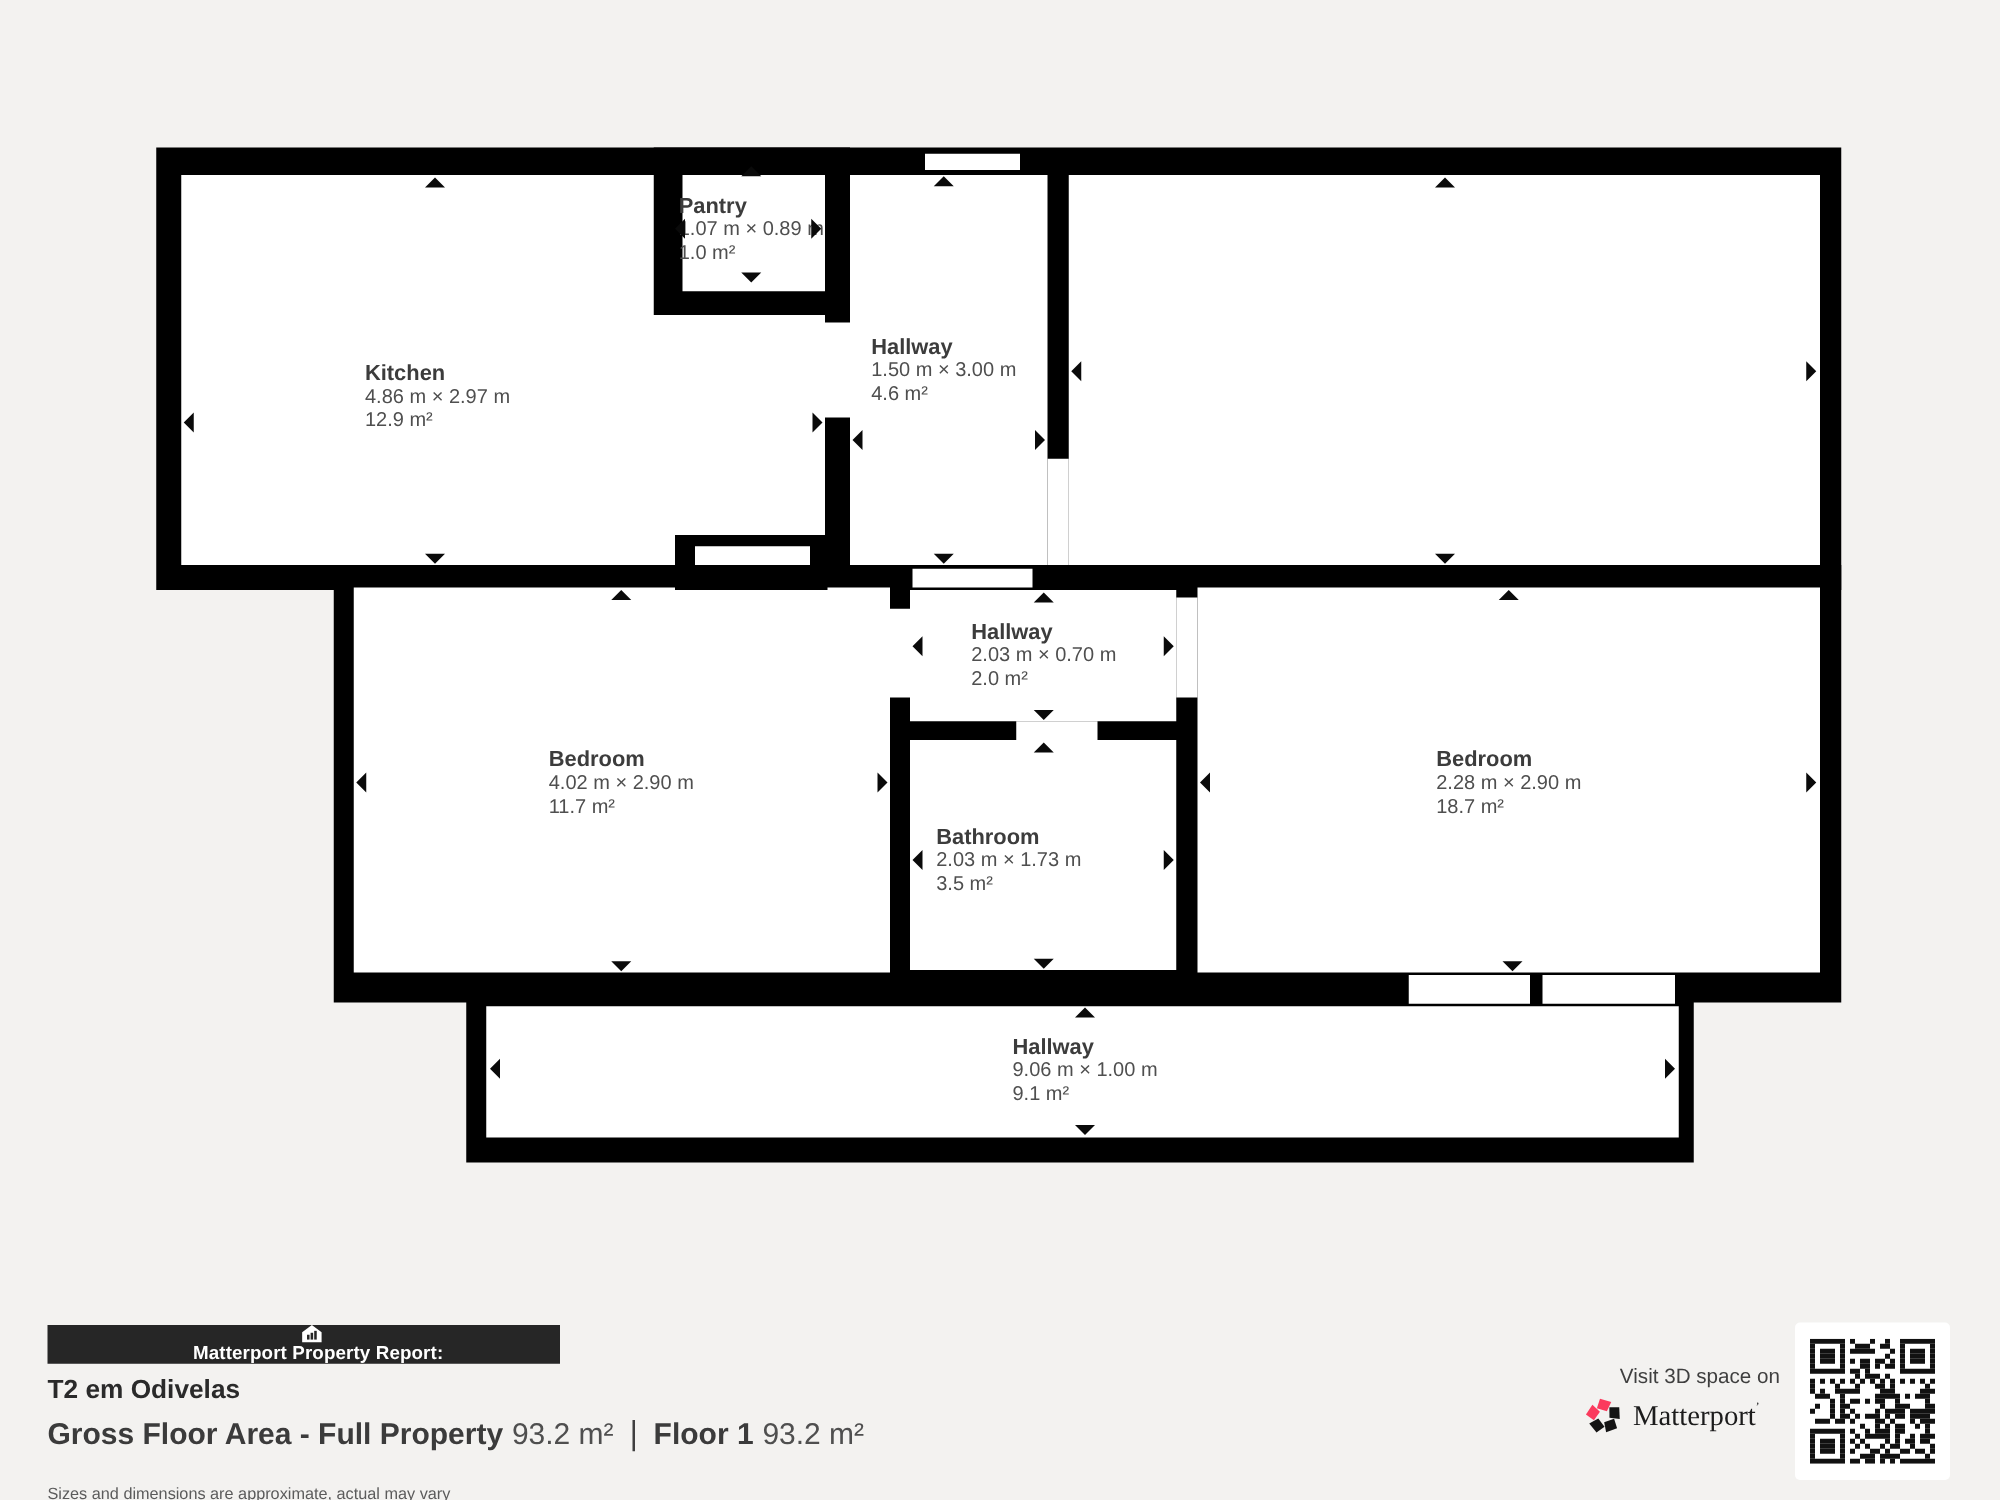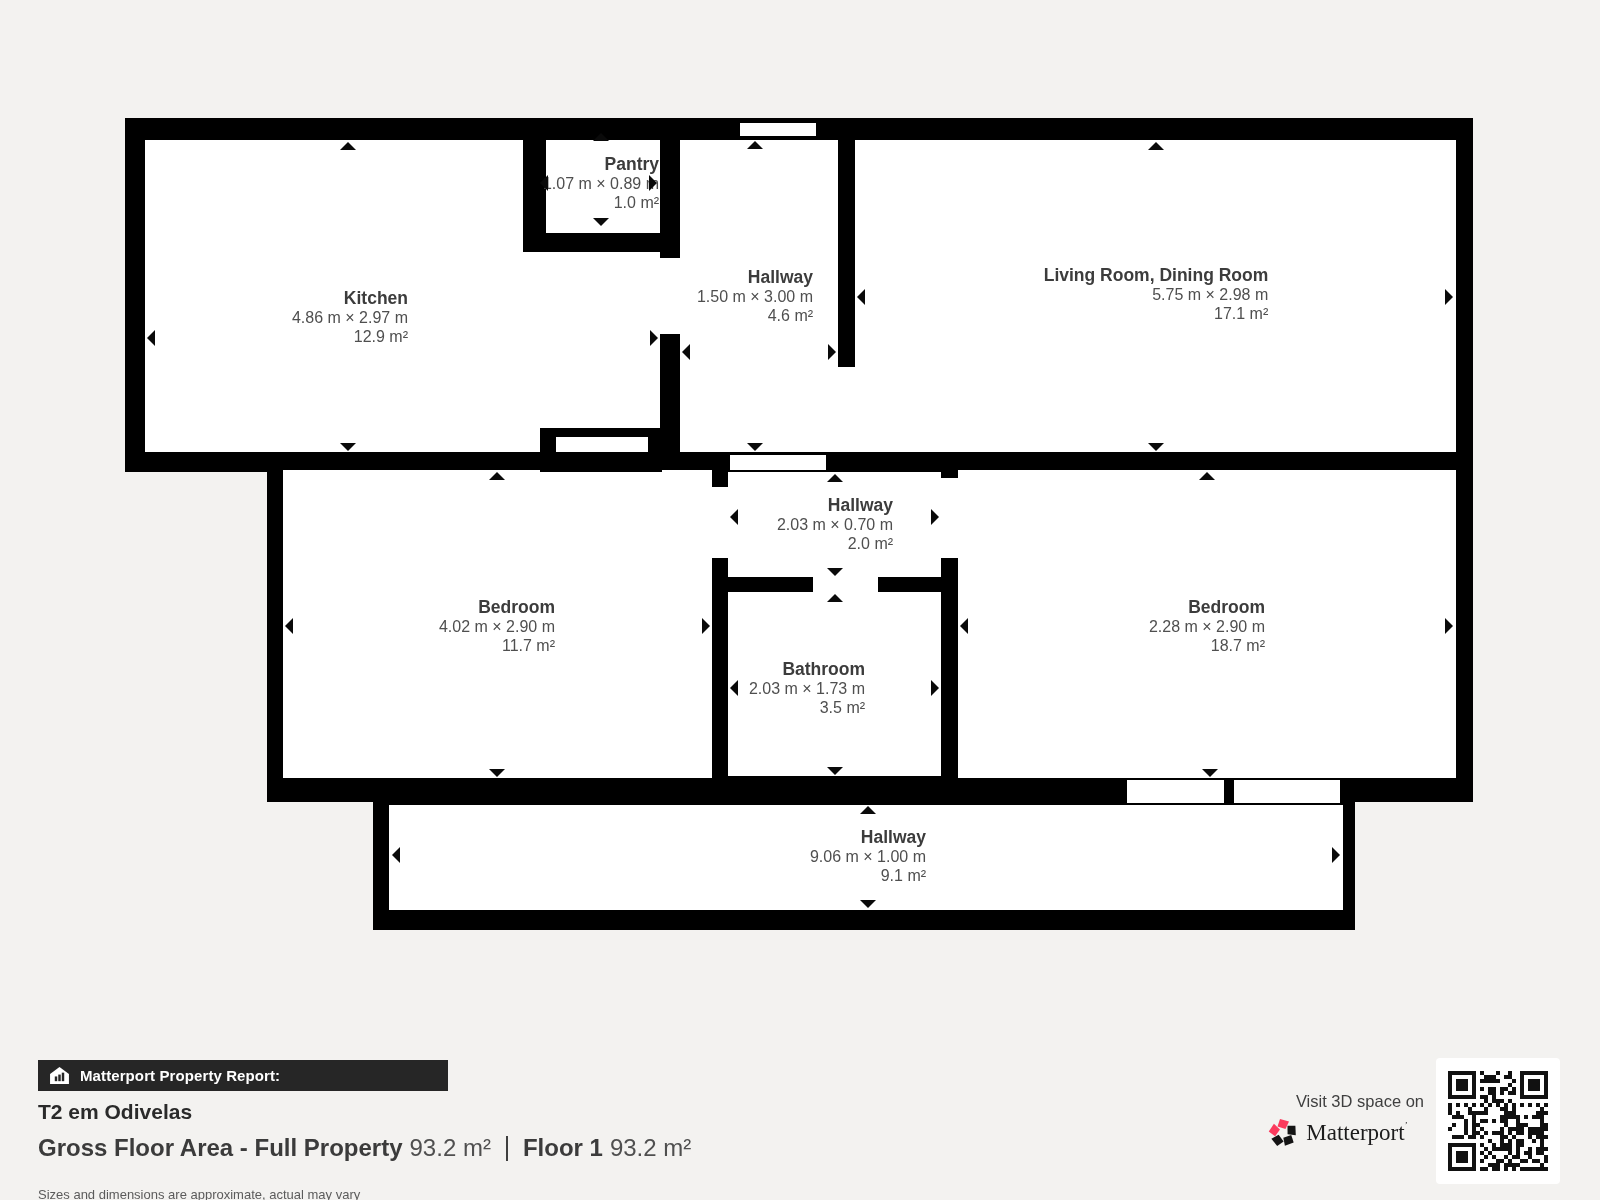--- a/index.html
+++ b/index.html
@@ -7,34 +7,34 @@
     width:1600px;height:1200px;position:relative;overflow:hidden;
     background:#f3f2f0;
     font-family:"Liberation Sans","DejaVu Sans",sans-serif;
   }
   .abs{position:absolute;}
   .wall{position:absolute;background:#000;}
   .rm{position:absolute;background:#fff;}
   .door{position:absolute;background:#fff;}
   .room-label{
     position:absolute;transform:translate(-50%,-50%);
-    text-align:right;white-space:nowrap;z-index:30;
+    text-align:left;white-space:nowrap;z-index:30;
   }
   .rname{font-size:17.5px;font-weight:bold;color:#3c3c3c;line-height:21px;}
   .rdims,.rarea{font-size:16px;color:#4f4f4f;line-height:18.5px;}
   .arr{position:absolute;width:0;height:0;z-index:31;}
   .arr-up{border-left:8px solid transparent;border-right:8px solid transparent;border-bottom:8px solid #0a0a0a;}
   .arr-down{border-left:8px solid transparent;border-right:8px solid transparent;border-top:8px solid #0a0a0a;}
   .arr-left{border-top:8px solid transparent;border-bottom:8px solid transparent;border-right:8px solid #0a0a0a;}
   .arr-right{border-top:8px solid transparent;border-bottom:8px solid transparent;border-left:8px solid #0a0a0a;}
 
   
   .report-bar{
     position:absolute;left:38px;top:1060px;width:410px;height:31px;
-    background:#262626;display:flex;align-items:center;padding-left:12px;box-sizing:border-box;
+    background:#262626;display:flex;align-items:center;padding-left:12px;box-sizing:border-box;flex-direction:column;
   }
   .report-bar span{color:#fff;font-weight:bold;font-size:15px;margin-left:11px;letter-spacing:.1px;}
   .property-title{position:absolute;left:38px;top:1100px;font-size:21px;font-weight:bold;color:#2a2a2a;}
   .info-row{position:absolute;left:38px;top:1134px;display:flex;align-items:center;font-size:24px;color:#4f4f4f;}
   .info-row .lbl{font-weight:bold;color:#3b3b3b;margin-right:7px;}
   .info-row .sep{width:2px;height:25px;background:#3f3f3f;margin:0 15px;}
   .disclaimer{position:absolute;left:38px;top:1163px;font-size:13px;color:#5b5b5b;margin-top:24px;}
   .visit-wrap{position:absolute;left:1252px;top:1092px;width:172px;text-align:right;}
   .visit-text{font-size:16.5px;color:#3f3f3f;}
   .logo-row{display:flex;align-items:center;justify-content:center;gap:8px;margin-top:7px;}
@@ -85,25 +85,20 @@
   </div>
   <div class="room-label" style="left:350px;top:317px;">
     <div class="rname">Kitchen</div>
     <div class="rdims">4.86 m × 2.97 m</div>
     <div class="rarea">12.9 m²</div>
   </div>
   <div class="room-label" style="left:755px;top:296px;">
     <div class="rname">Hallway</div>
     <div class="rdims">1.50 m × 3.00 m</div>
     <div class="rarea">4.6 m²</div>
-  </div>
-  <div class="room-label" style="left:1156px;top:294px;">
-    <div class="rname">Living Room, Dining Room</div>
-    <div class="rdims">5.75 m × 2.98 m</div>
-    <div class="rarea">17.1 m²</div>
   </div>
   <div class="room-label" style="left:835px;top:524px;">
     <div class="rname">Hallway</div>
     <div class="rdims">2.03 m × 0.70 m</div>
     <div class="rarea">2.0 m²</div>
   </div>
   <div class="room-label" style="left:497px;top:626px;">
     <div class="rname">Bedroom</div>
     <div class="rdims">4.02 m × 2.90 m</div>
     <div class="rarea">11.7 m²</div>

